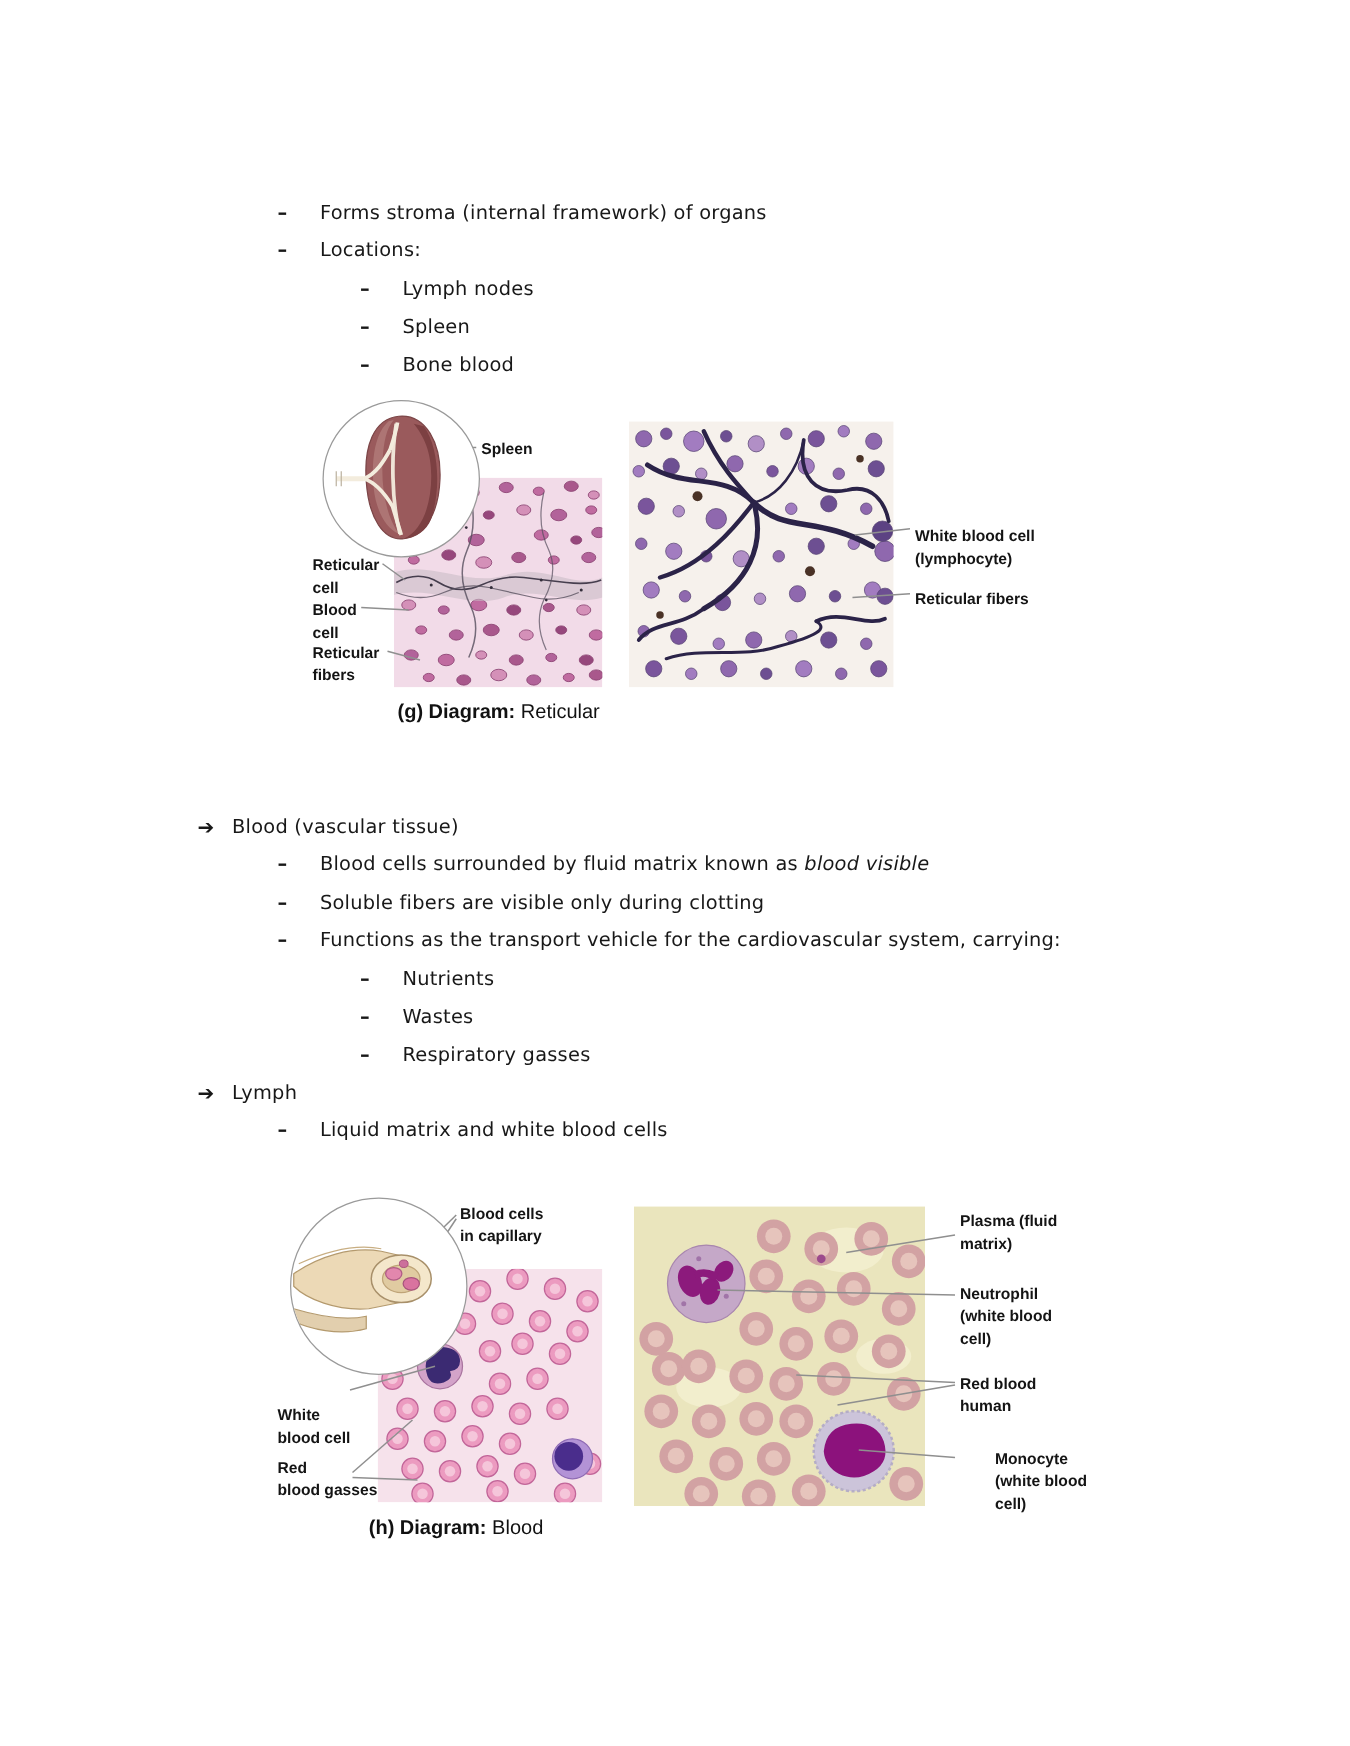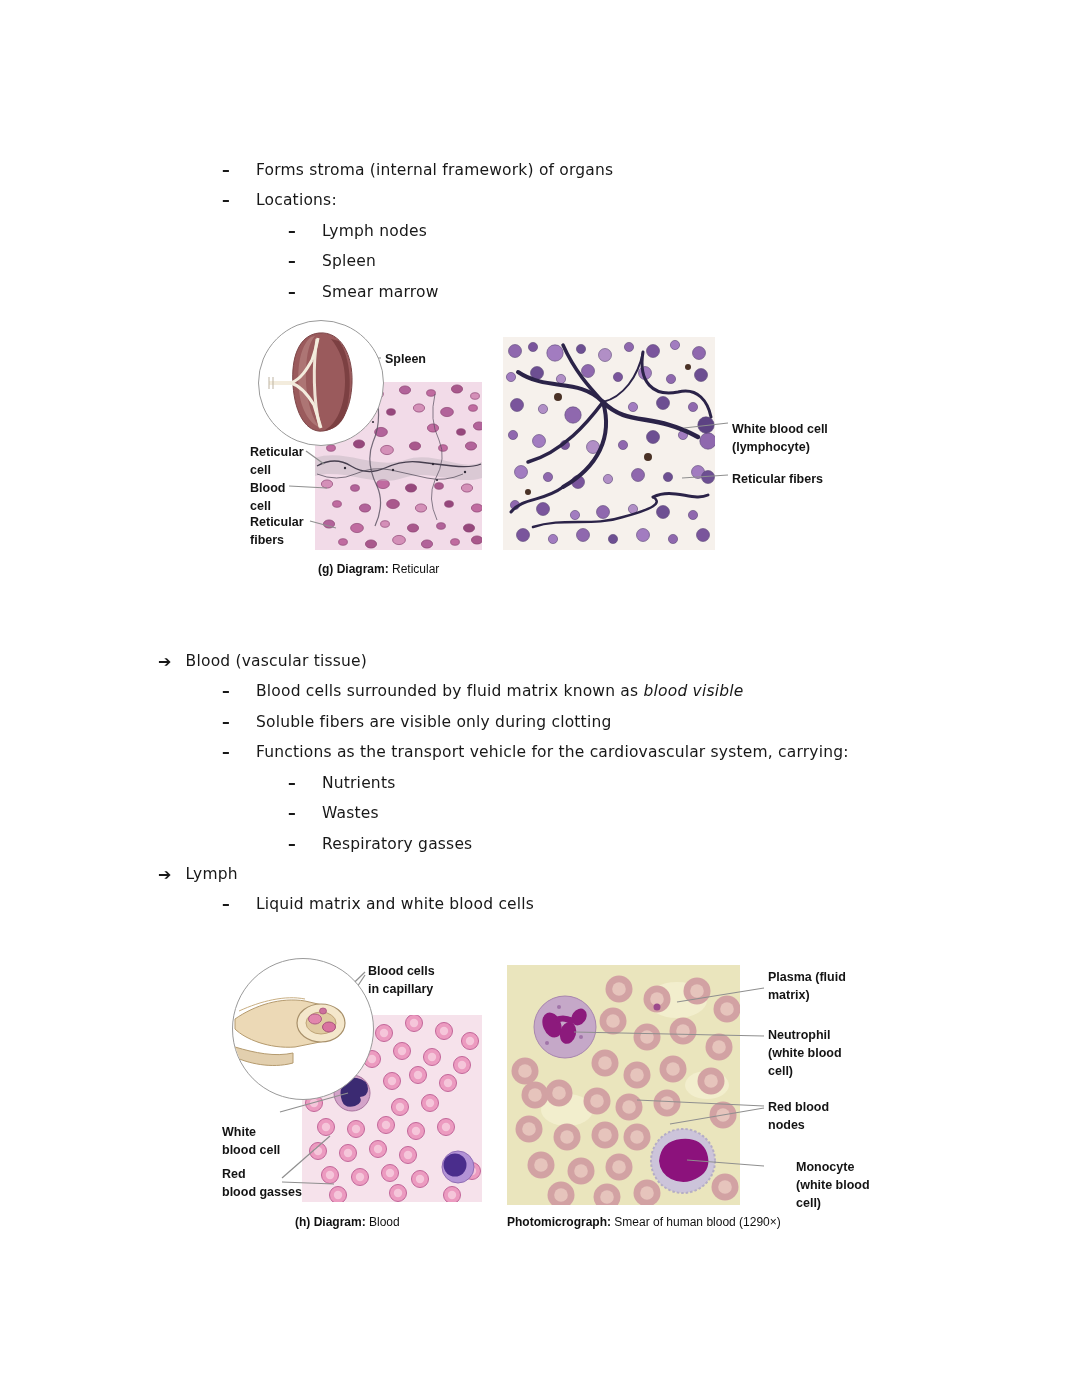--- a/index.html
+++ b/index.html
@@ -11,21 +11,21 @@
   .note .dash{font-weight:700;flex:0 0 auto;}
   .note .arrow{font-weight:700;font-size:16px;flex:0 0 auto;}
   .note.arrowline{gap:14px;}
   .it{font-style:italic;}
   
   .fig{position:absolute;}
   .fig .img{position:absolute;overflow:hidden;}
   .inset{position:absolute;border:1px solid #9a9a9a;border-radius:50%;background:#fff;overflow:hidden;z-index:3;}
   .lbl{position:absolute;font-family:"Liberation Sans",sans-serif;font-weight:700;
        font-size:12.5px;line-height:18px;color:#141414;white-space:pre-line;z-index:4;}
-  .cap{position:absolute;font-family:"Liberation Sans",sans-serif;font-size:12px;line-height:19px;color:#111;z-index:4;}
+  .cap{position:absolute;font-family:"Liberation Sans",sans-serif;font-size:16px;line-height:19px;color:#111;z-index:4;}
   .cap .b{font-weight:700;}
   .leaders{position:absolute;left:0;top:0;z-index:2;pointer-events:none;}
   svg{display:block;}
 </style>
 </head>
 <body>
 
 <div class="page">
 
   <div class="note" style="left:222px;top:160px;">
@@ -39,21 +39,21 @@
   <div class="note" style="left:288px;top:221px;">
     <span class="dash">–</span>
     <span>Lymph nodes</span>
   </div>
   <div class="note" style="left:288px;top:251px;">
     <span class="dash">–</span>
     <span>Spleen</span>
   </div>
   <div class="note" style="left:288px;top:282px;">
     <span class="dash">–</span>
-    <span>Smear marrow</span>
+    <span>Bone blood</span>
   </div>
 
   <div class="fig" style="left:232px;top:318px;width:600px;height:300px;">
 
     <div class="inset" style="left:26px;top:2px;width:124px;height:124px;">
       <svg width="124" height="124" viewBox="0 0 124 124">
         <path d="M60,12 C82,10 94,34 93,62 C92,88 82,108 64,110 C48,112 36,94 34,64 C32,36 40,14 60,12 Z" fill="#9a5a5c" stroke="#7c4648" stroke-width="1"></path>
         <path d="M80,20 C92,36 94,70 86,94 C82,104 74,109 64,110 C78,104 86,84 86,60 C86,40 80,28 72,18 Z" fill="#7c4042"></path>
         <path d="M52,16 C40,26 38,50 40,70 C42,88 50,102 60,106 C50,92 46,70 47,48 C48,32 50,22 56,15 Z" fill="#b07a78" opacity="0.85"></path>
         <path d="M58,18 C54,42 54,80 61,106" stroke="#f3ecdd" stroke-width="3" fill="none" opacity="0.95"></path>
@@ -426,30 +426,27 @@
     <div class="lbl" style="left:0px;top:149px;width:75px;margin-top:22px;">White
 blood cell</div>
     <div class="lbl" style="left:0px;top:213px;width:80px;">Red
 blood gasses</div>
     <div class="lbl" style="left:546px;top:16px;width:100px;">Plasma (fluid
 matrix)</div>
     <div class="lbl" style="left:546px;top:74px;width:100px;">Neutrophil
 (white blood
 cell)</div>
     <div class="lbl" style="left:546px;top:146px;width:100px;">Red blood
-nodes</div>
+human</div>
     <div class="lbl" style="left:574px;top:206px;width:100px;">Monocyte
 (white blood
 cell)</div>
 
     <div class="cap" style="left:73px;top:261px;">
       <span class="b">(h) Diagram:</span><span> Blood</span>
-    </div>
-    <div class="cap" style="left:285px;top:261px;width:370px;">
-      <span class="b">Photomicrograph:</span><span> Smear of human blood (1290×)</span>
     </div>
 
     <svg class="leaders" width="660" height="300">
       <g stroke="#8f8f8f" stroke-width="1.2" fill="none">
         <line x1="143" y1="20" x2="100" y2="62"></line>
         <line x1="143" y1="23" x2="112" y2="70"></line>
         <line x1="58" y1="160" x2="126" y2="141"></line>
         <line x1="60" y1="226" x2="108" y2="184"></line>
         <line x1="60" y1="230" x2="112" y2="232"></line>
         <line x1="542" y1="36" x2="455" y2="50"></line>

